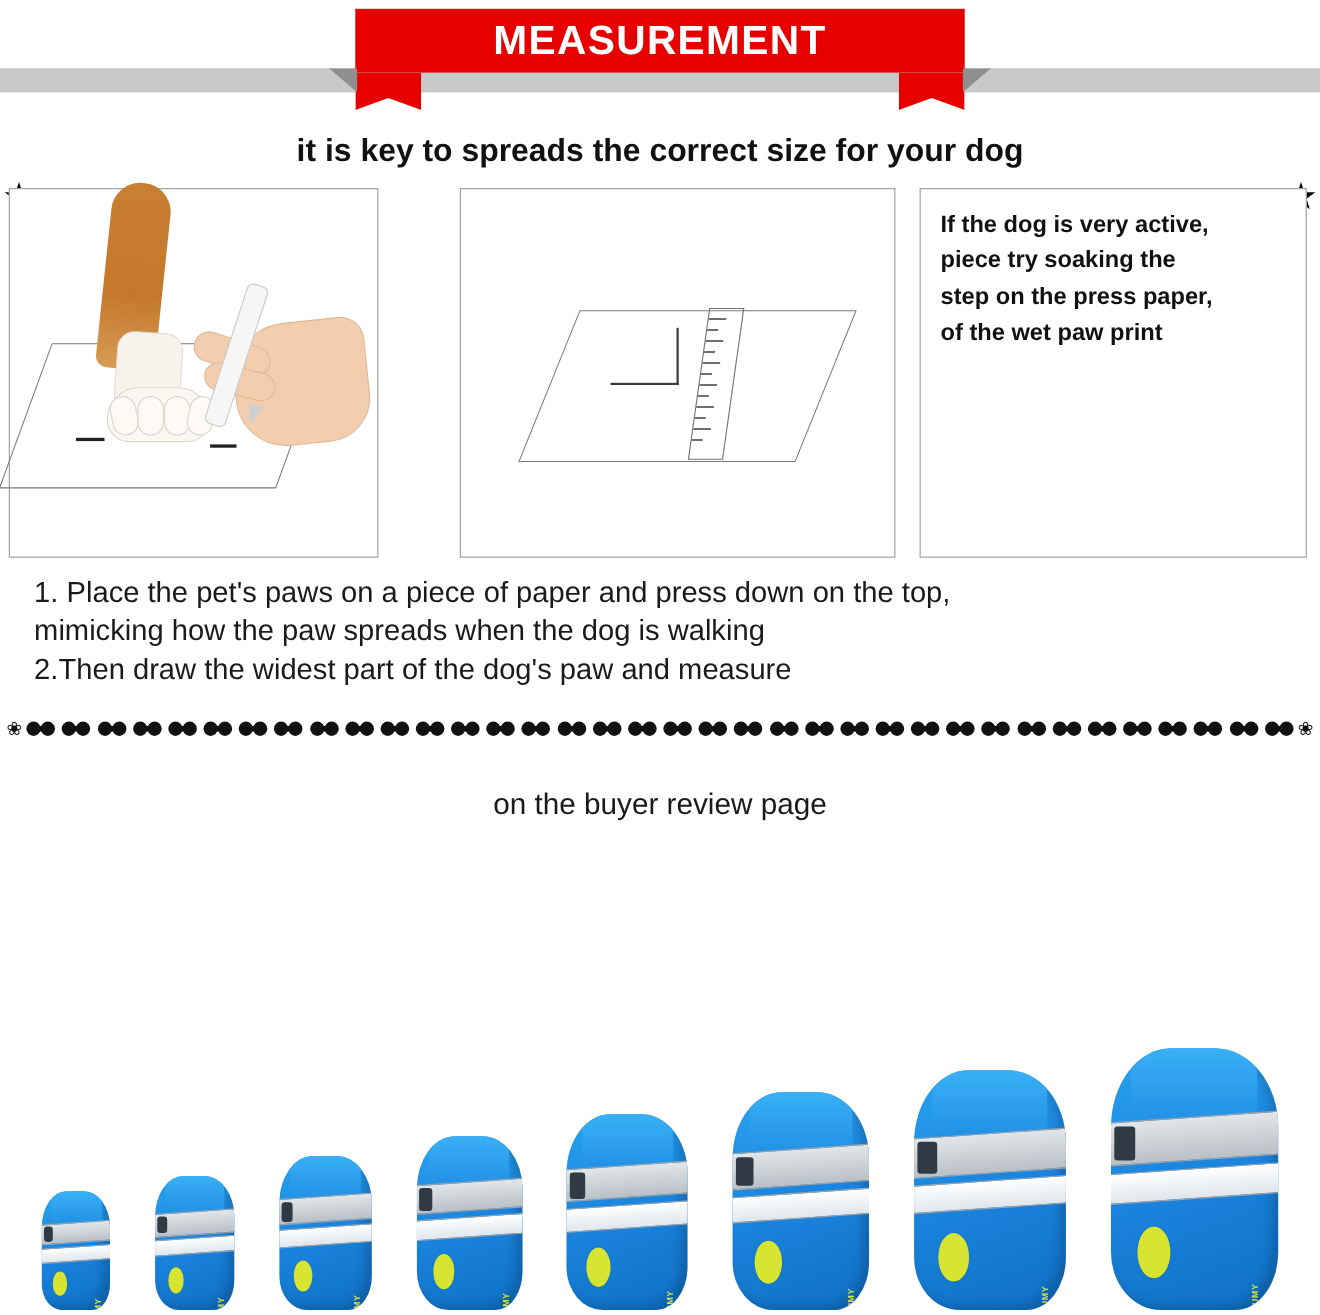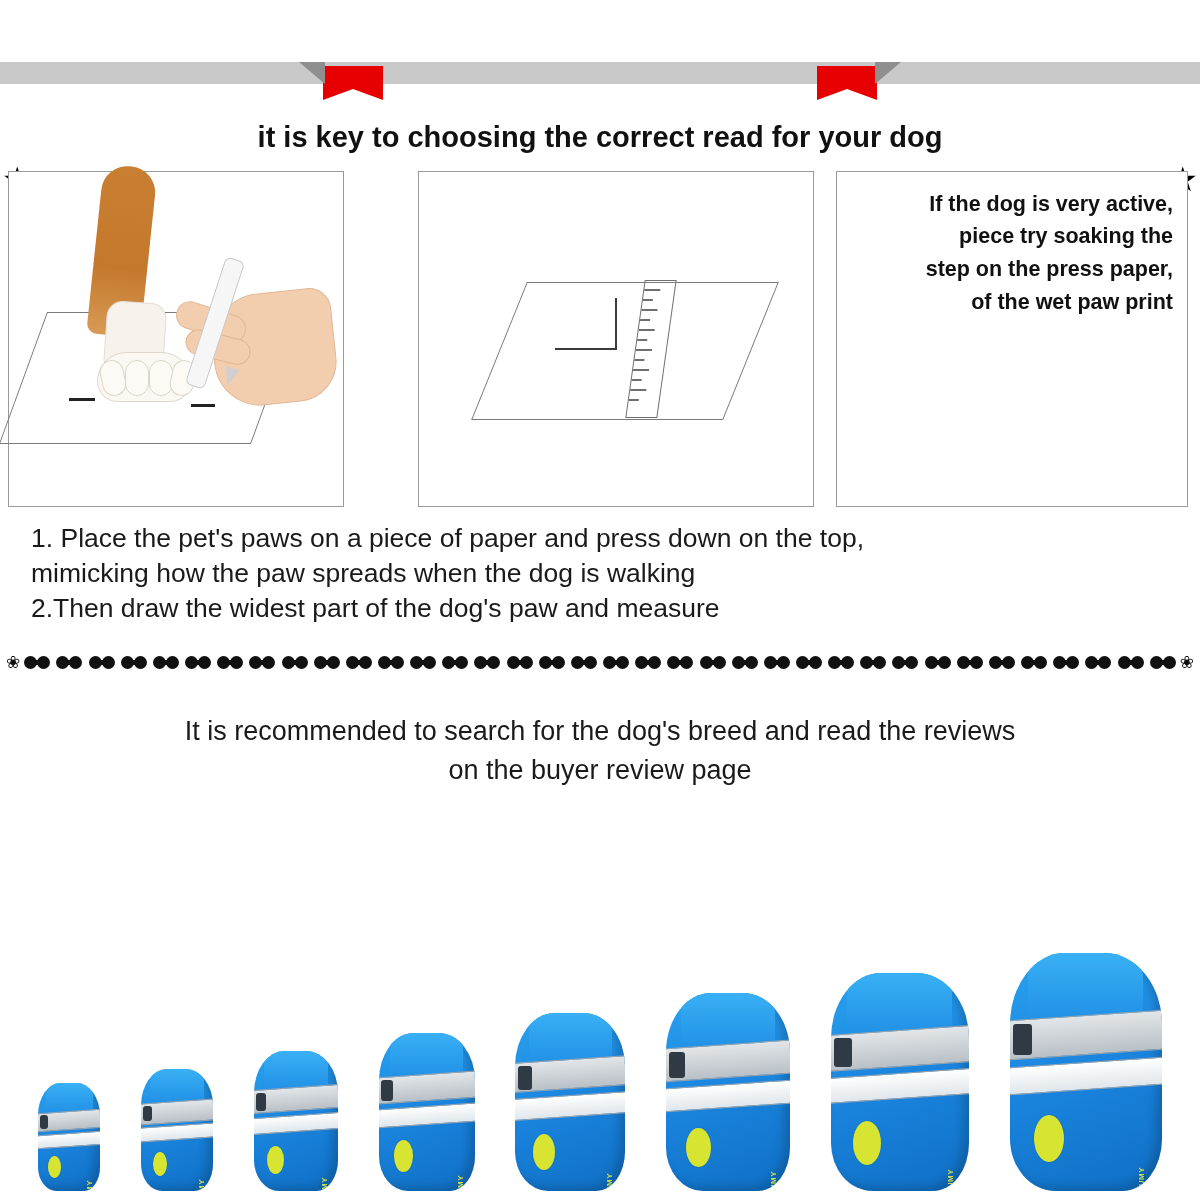--- a/index.html
+++ b/index.html
@@ -105,21 +105,20 @@
     margin-top: 14px;
     padding: 0 8px;
     align-items: stretch;
     height: 336px;
   }
   .panel {
     border: 1px solid #9a9a9a;
     position: relative;
     background: #fff;
     box-sizing: border-box;
-    text-align: right;
   }
   .panel-paw { width: 336px; margin-right: 74px; }
   .panel-ruler { width: 396px; margin-right: 22px; }
   .panel-note {
     width: 352px;
     padding: 16px 14px 10px 18px;
   }
   .note-line {
     font-size: 21.5px;
     font-weight: bold;
@@ -419,28 +418,31 @@
     white-space: nowrap;
   }
 </style>
 </head>
 <body>
 
 <div class="banner-wrap">
   <div class="banner-grey"></div>
   <div class="ribbon-tail left"></div>
   <div class="ribbon-tail right"></div>
+  <div class="ribbon">
+    <span class="ribbon-title">MEASUREMENT</span>
+  </div>
   <div class="ribbon-notch left"></div>
   <div class="ribbon-notch right"></div>
 </div>
 
 <div class="headline">
   <span class="star left">★</span>
   <span class="star right">★</span>
-  <div class="headline-line">it is key to choosing the correct read for your dog</div>
+  <div class="headline-line">it is key to spreads the correct size for your dog</div>
 </div>
 
 <div class="panels">
 
   <div class="panel panel-paw">
     <div class="paper-sheet sheet1"></div>
     <div class="leg"></div>
     <div class="leg-lower"></div>
     <div class="paw"></div>
     <div class="toe t1"></div>
@@ -601,21 +603,20 @@
         <i></i>
       </span>
     <span class="bone">
         <i></i>
       </span>
   </div>
   <span class="paw-end">❀</span>
 </div>
 
 <div class="recommend">
-  <div class="rec-line">It is recommended to search for the dog's breed and read the reviews</div>
   <div class="rec-line">on the buyer review page</div>
 </div>
 
 <div class="boots">
   <div class="boot" style="width: 62px; height: 108px;">
     <div class="boot-body">
         <div class="boot-shaft"></div>
         <div class="boot-strap strap-top"></div>
         <div class="boot-strap strap-mid"></div>
         <div class="boot-buckle"></div>

